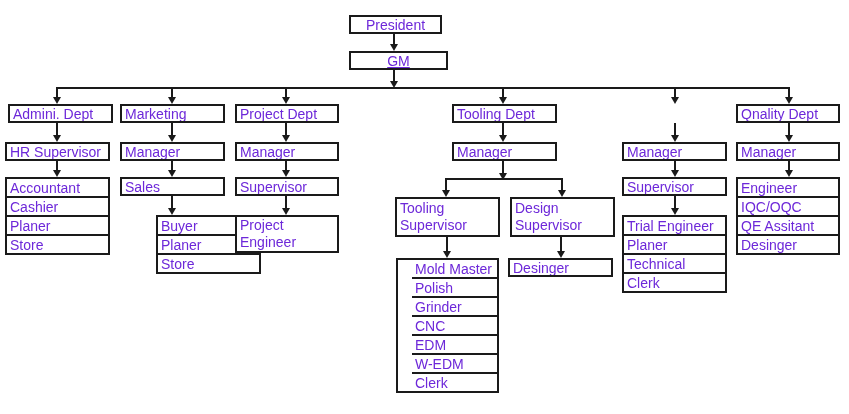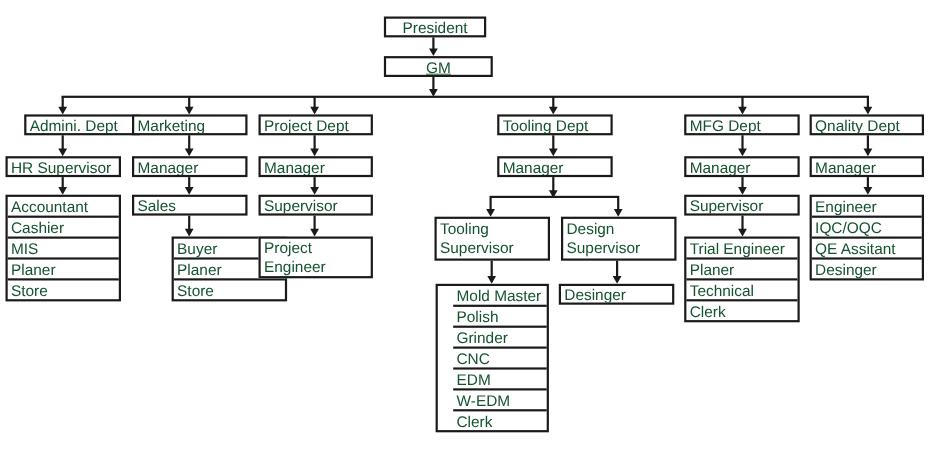--- a/index.html
+++ b/index.html
@@ -1,18 +1,18 @@
 <!DOCTYPE html>
 <html><head>
 <meta charset="utf-8">
 <style>
   html,body{margin:0;padding:0;background:#ffffff;}
   .canvas{
     position:relative;width:849px;height:414px;background:#ffffff;
-    font-family:"Liberation Sans", sans-serif;color:#14532d;overflow:hidden;
+    font-family:"Liberation Sans", sans-serif;color:#6d28d9;overflow:hidden;
   }
   .box{
     position:absolute;box-sizing:border-box;border:2px solid #1a1a1a;background:#ffffff;
     font-size:14px;line-height:16px;display:flex;align-items:center;padding:0 3px;
     white-space:nowrap;overflow:hidden;
   }
   .box.center{justify-content:center;padding:0;}
   .box.wrap{white-space:normal;line-height:17px;}
   .stack{
     position:absolute;box-sizing:border-box;border:2px solid #1a1a1a;background:#ffffff;
@@ -51,25 +51,24 @@
     <div class="arrow" style="left:168px;top:97px;"></div>
   <div class="vline" style="left:285px;top:88px;height:11px;"></div>
     <div class="arrow" style="left:282px;top:97px;"></div>
   <div class="vline" style="left:502px;top:88px;height:11px;"></div>
     <div class="arrow" style="left:499px;top:97px;"></div>
   <div class="vline" style="left:674px;top:88px;height:11px;"></div>
     <div class="arrow" style="left:671px;top:97px;"></div>
   <div class="vline" style="left:788px;top:88px;height:11px;"></div>
     <div class="arrow" style="left:785px;top:97px;"></div>
 
-  <div class="box" style="left:22px;top:104px;width:105px;height:19px;">Admini. Dept</div>
+  <div class="box" style="left:8px;top:104px;width:105px;height:19px;">Admini. Dept</div>
   <div class="box" style="left:120px;top:104px;width:105px;height:19px;">Marketing</div>
   <div class="box" style="left:235px;top:104px;width:104px;height:19px;">Project Dept</div>
   <div class="box" style="left:452px;top:104px;width:105px;height:19px;">Tooling Dept</div>
-  <div class="box" style="left:622px;top:104px;width:105px;height:19px;">MFG Dept</div>
   <div class="box" style="left:736px;top:104px;width:104px;height:19px;">Qnality Dept</div>
 
   <div class="vline" style="left:56px;top:123px;height:14px;"></div>
     <div class="arrow" style="left:53px;top:135px;"></div>
   <div class="vline" style="left:171px;top:123px;height:14px;"></div>
     <div class="arrow" style="left:168px;top:135px;"></div>
   <div class="vline" style="left:285px;top:123px;height:14px;"></div>
     <div class="arrow" style="left:282px;top:135px;"></div>
   <div class="vline" style="left:502px;top:123px;height:14px;"></div>
     <div class="arrow" style="left:499px;top:135px;"></div>
@@ -92,21 +91,20 @@
   <div class="vline" style="left:285px;top:161px;height:11px;"></div>
     <div class="arrow" style="left:282px;top:170px;"></div>
   <div class="vline" style="left:674px;top:161px;height:11px;"></div>
     <div class="arrow" style="left:671px;top:170px;"></div>
   <div class="vline" style="left:788px;top:161px;height:11px;"></div>
     <div class="arrow" style="left:785px;top:170px;"></div>
 
   <div class="stack" style="left:5px;top:177px;width:105px;">
     <div class="cell">Accountant</div>
     <div class="cell">Cashier</div>
-    <div class="cell">MIS</div>
     <div class="cell">Planer</div>
     <div class="cell">Store</div>
   </div>
   <div class="box" style="left:120px;top:177px;width:105px;height:19px;">Sales</div>
   <div class="box" style="left:235px;top:177px;width:104px;height:19px;">Supervisor</div>
   <div class="box" style="left:622px;top:177px;width:105px;height:19px;">Supervisor</div>
   <div class="stack" style="left:736px;top:177px;width:104px;">
     <div class="cell">Engineer</div>
     <div class="cell">IQC/OQC</div>
     <div class="cell">QE Assitant</div>

